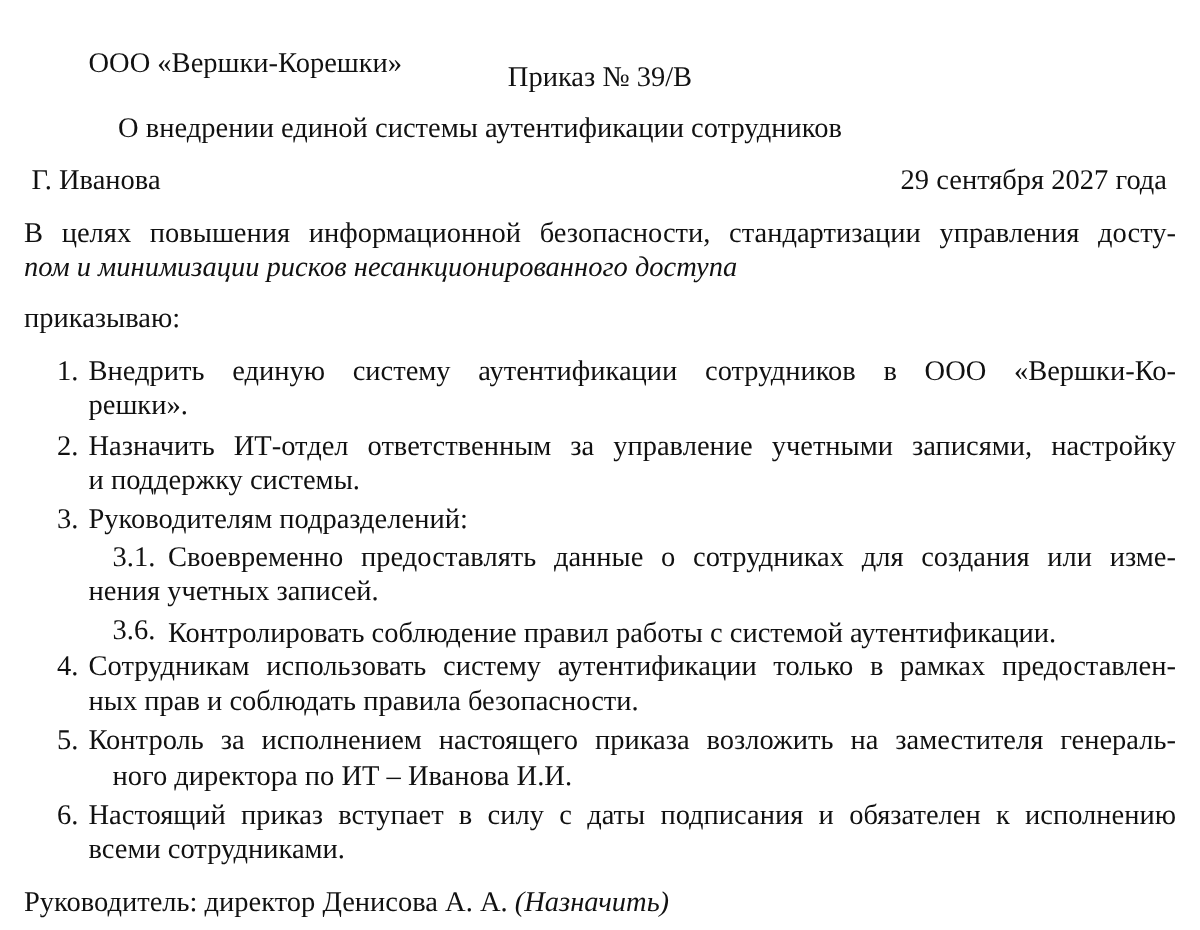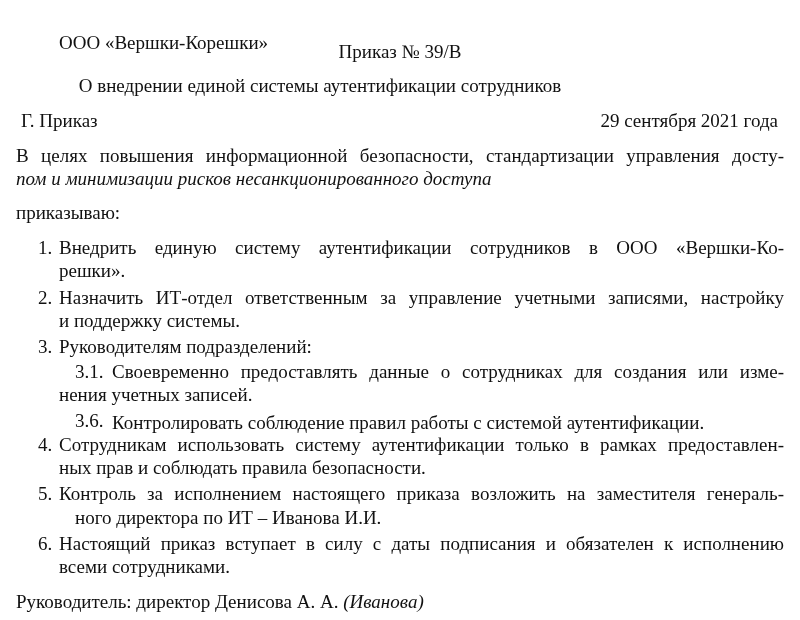--- a/index.html
+++ b/index.html
@@ -32,22 +32,22 @@
       line-height: 22px;
     }
     .italic { font-style: italic; }
   </style>
 </head>
 <body>
 
 <div class="line" style="left:59px; top:7px;margin-top:25px;">ООО «Вершки-Корешки»</div>
 <div class="line" style="left:0; width:800px; text-align:center; top:41px;">Приказ № 39/В</div>
 <div class="line" style="left:0; width:640px; text-align:center; top:75px;">О внедрении единой системы аутентификации сотрудников</div>
-<div class="line" style="left:21px; top:110px;">Г. Приказ</div>
-<div class="line" style="right:22px; top:110px;">29 сентября 2021 года</div>
+<div class="line" style="left:21px; top:110px;">Г. Иванова</div>
+<div class="line" style="right:22px; top:110px;">29 сентября 2027 года</div>
 
 <div class="line justify" style="left:16px; width:768px; top:145px;">В целях повышения информационной безопасности, стандартизации управления досту-</div>
 <div class="line" style="left:16px; top:168px;font-style:italic;">пом и минимизации рисков несанкционированного доступа</div>
 <div class="line" style="left:16px; top:202px;">приказываю:</div>
 
 <div class="num" style="left:38px; top:237px;">1.</div>
 <div class="line justify" style="left:59px; width:725px; top:237px;">Внедрить единую систему аутентификации сотрудников в ООО «Вершки-Ко-</div>
 <div class="line" style="left:59px; top:260px;">решки».</div>
 
 <div class="num" style="left:38px; top:287px;">2.</div>
@@ -71,14 +71,14 @@
 <div class="num" style="left:38px; top:483px;">5.</div>
 <div class="line justify" style="left:59px; width:725px; top:483px;">Контроль за исполнением настоящего приказа возложить на заместителя генераль-</div>
 <div class="line" style="left:59px; top:507px;margin-left:16px;">ного директора по ИТ – Иванова И.И.</div>
 
 <div class="num" style="left:38px; top:533px;">6.</div>
 <div class="line justify" style="left:59px; width:725px; top:533px;">Настоящий приказ вступает в силу с даты подписания и обязателен к исполнению</div>
 <div class="line" style="left:59px; top:556px;">всеми сотрудниками.</div>
 
 <div class="line" style="left:16px; top:591px;">
   <span>Руководитель: директор Денисова А. А.</span>
-  <span class="italic">(Иванова)</span>
+  <span class="italic">(Назначить)</span>
 </div>
 
 </body></html>

